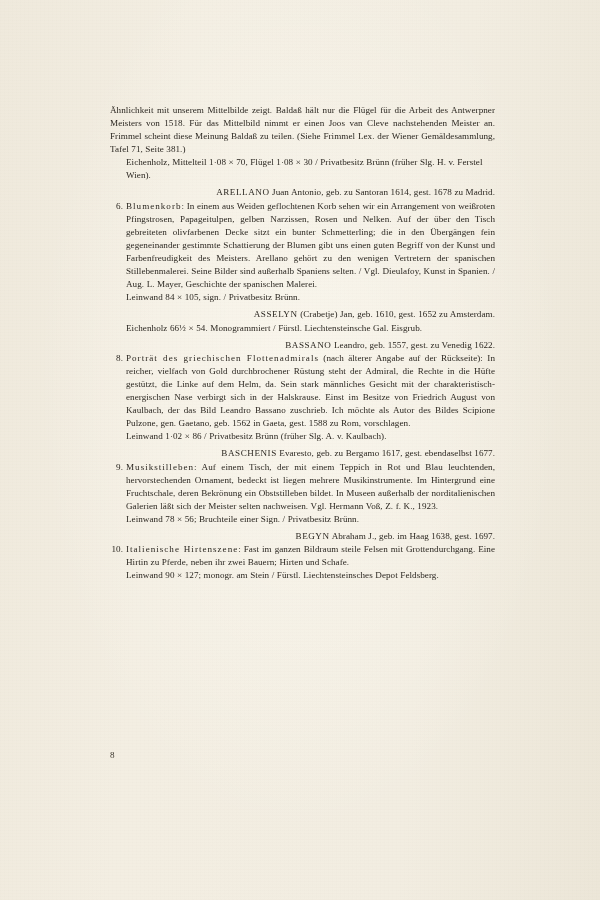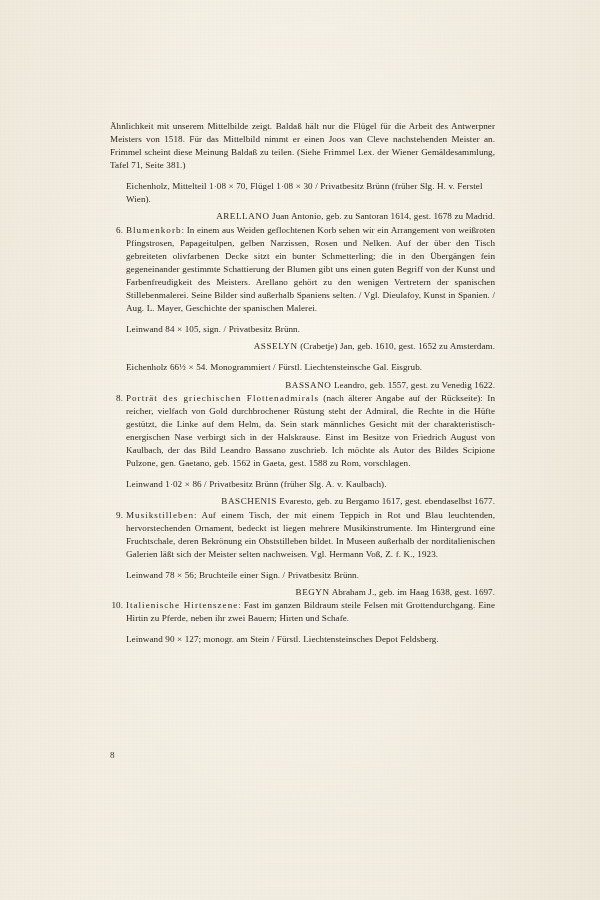--- a/index.html
+++ b/index.html
@@ -29,21 +29,21 @@
     inset: 0;
     opacity: .35;
     background-image:
       repeating-linear-gradient(0deg, rgba(160,148,124,0.035) 0px, rgba(160,148,124,0.035) 1px, rgba(0,0,0,0) 1px, rgba(0,0,0,0) 3px),
       repeating-linear-gradient(90deg, rgba(160,148,124,0.03) 0px, rgba(160,148,124,0.03) 1px, rgba(0,0,0,0) 1px, rgba(0,0,0,0) 4px);
     pointer-events: none;
   }
   .content {
     position: absolute;
     left: 110px;
-    top: 120px;
+    top: 104px;
     width: 385px;
   }
   .blk {
     font-size: 9.1px;
     line-height: 13.05px;
     text-align: justify;
     text-justify: inter-word;
     letter-spacing: .05px;
     margin: 0;
     word-spacing: .2px;
@@ -77,21 +77,21 @@
     margin-right: 3px;
   }
   .entry .title {
     letter-spacing: 1.0px;
   }
   
   .spec {
     padding-left: 16px;
     text-indent: 0;
     text-align: left;
-    margin-top: 8px;
+    margin-top: 0;
   }
   .tight { text-align: left; }
   .folio {
     position: absolute;
     left: 110px;
     top: 750px;
     font-size: 9.1px;
     color: #3a352c;
   }
 </style>

